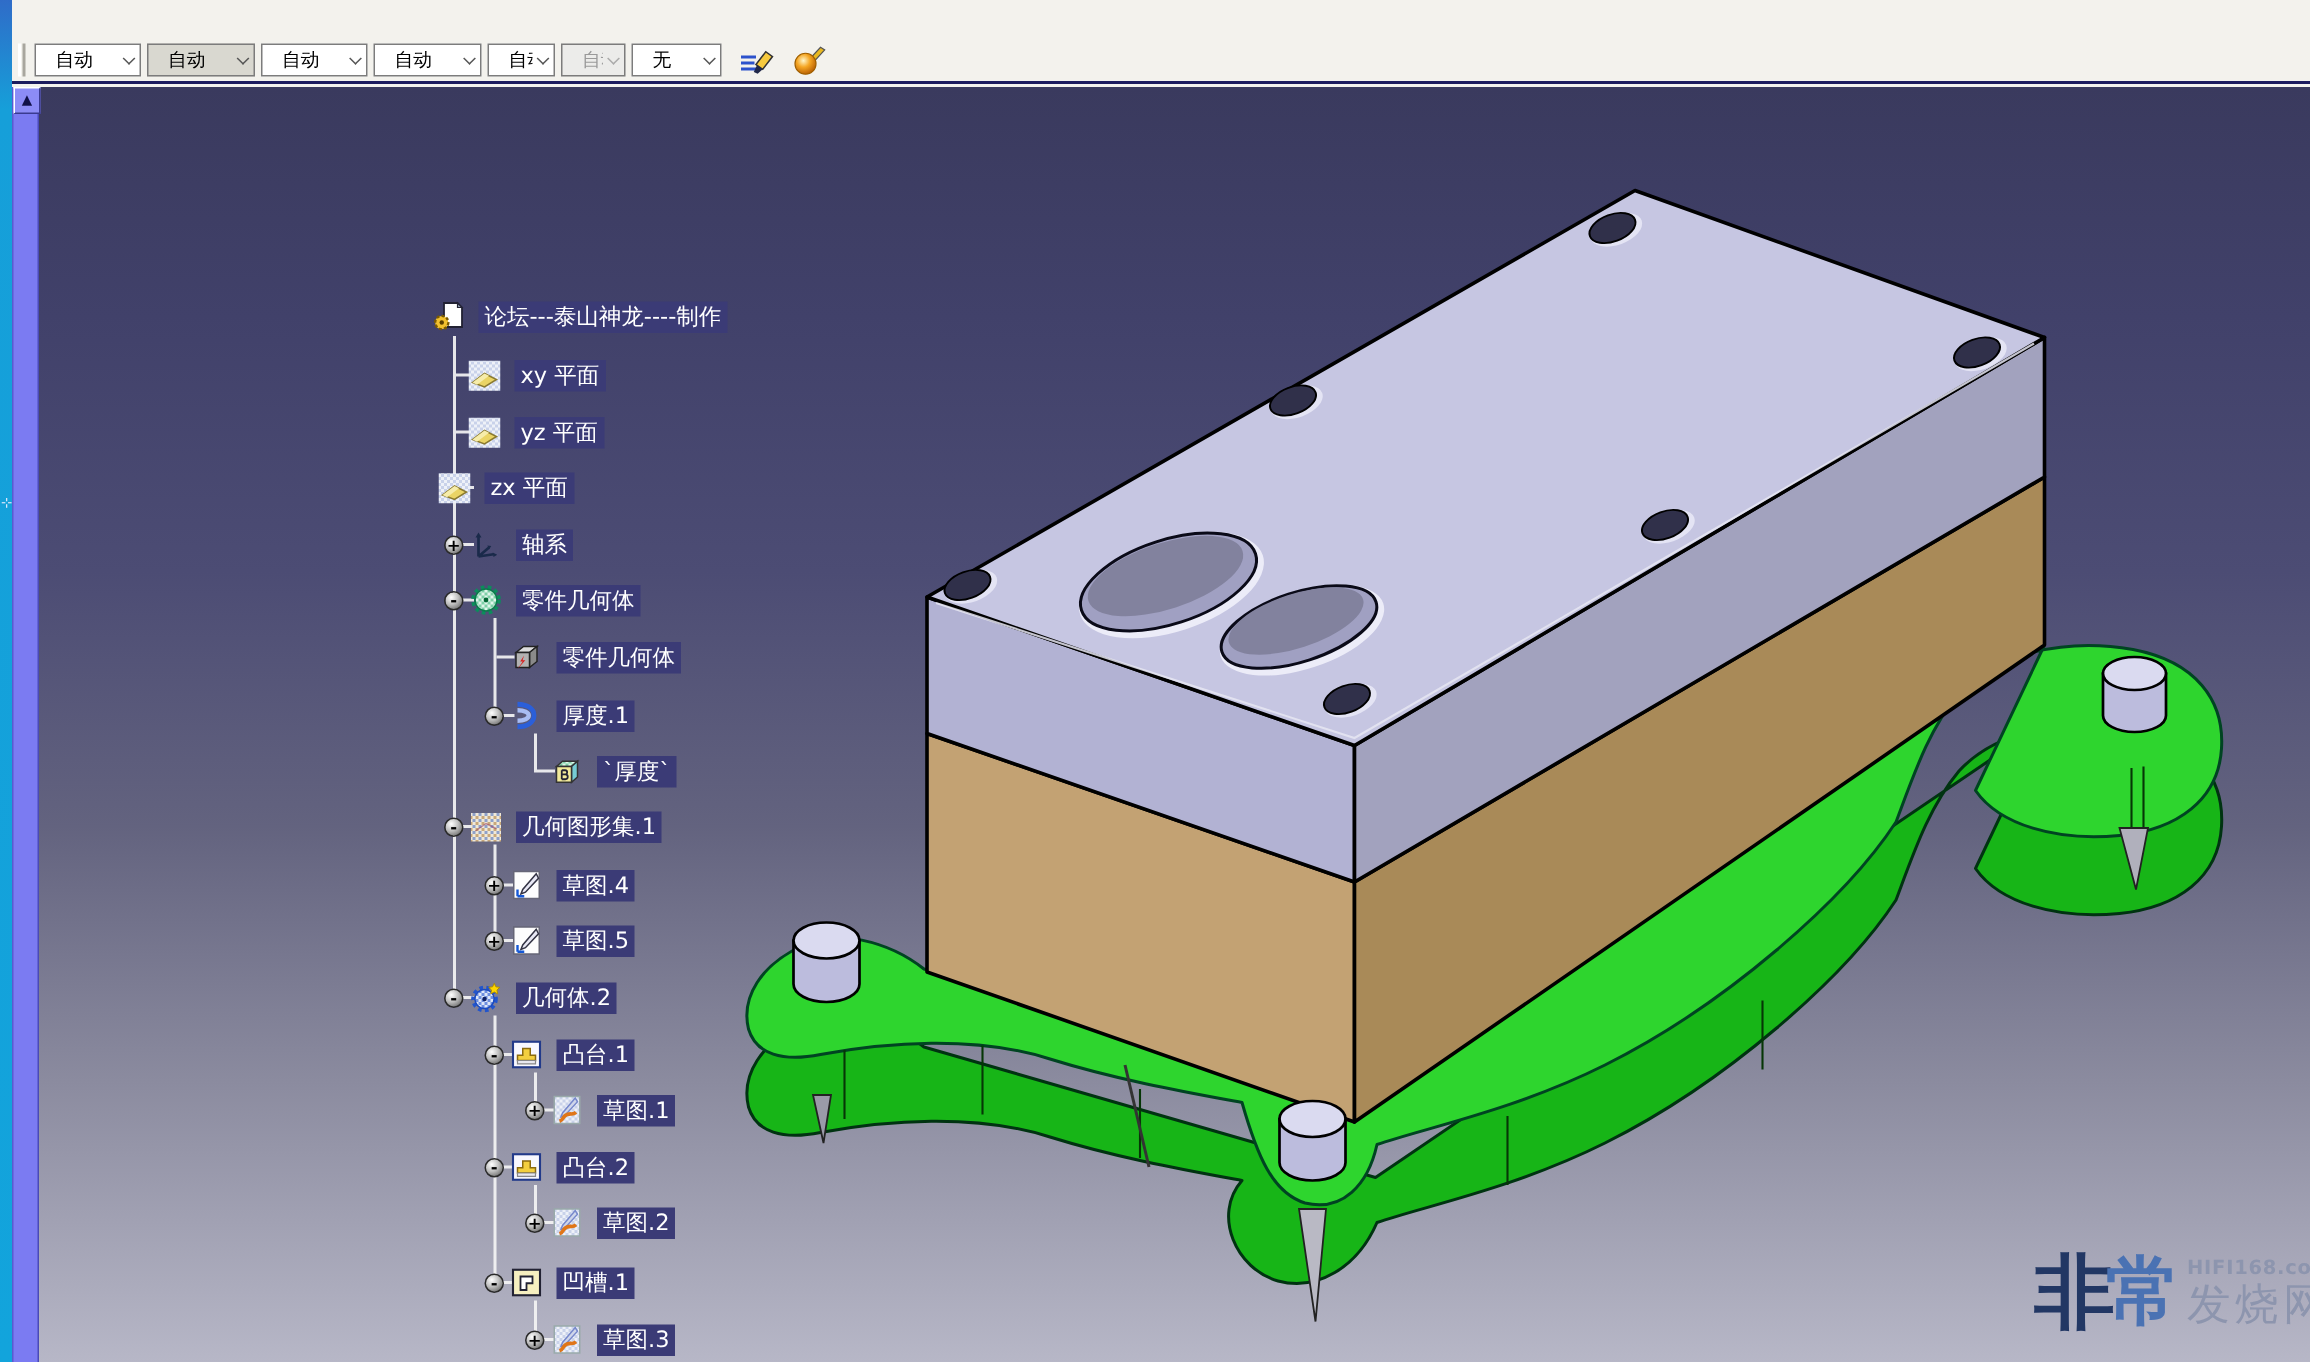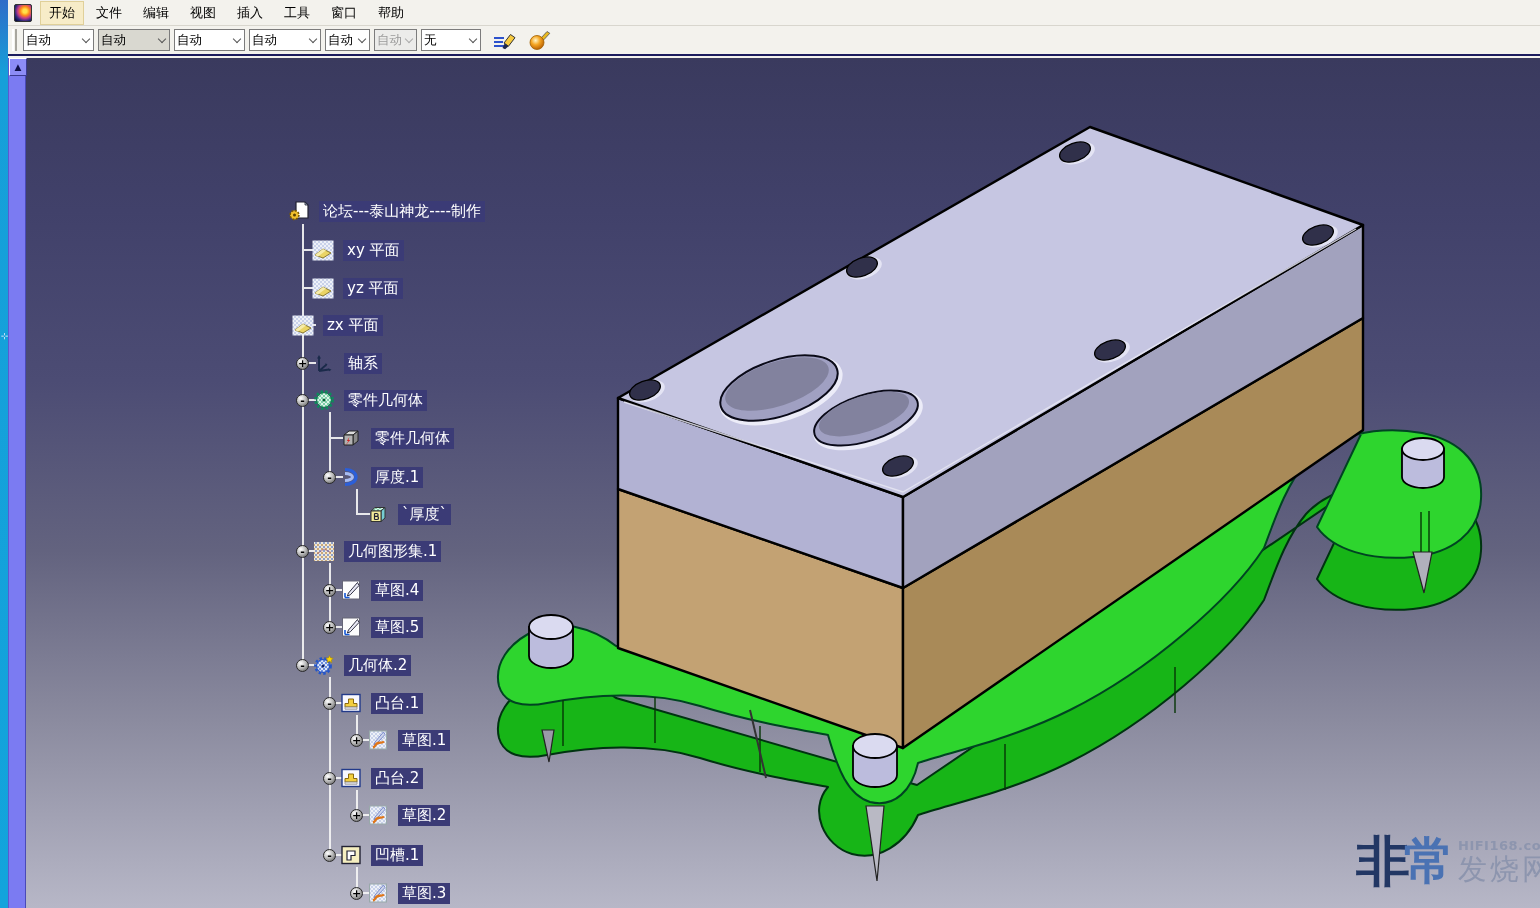--- a/index.html
+++ b/index.html
@@ -25,21 +25,21 @@
     background-image:radial-gradient(circle at 62% 38%, #ffe14a 0 14%, #ff8a1a 32%, #c03a8a 52%, #2a2a7a 72%, #0d0d42 90%);
     border:1px solid #333;}
   .mitem{padding:3px 9px;font-size:13px;color:#000;margin-right:3px;cursor:default;white-space:nowrap;}
   .mitem.active{background:#f7ecc8;border:1px solid #e0d09a;padding:2px 8px;}
 
   
   .toolbar{position:absolute;left:8px;top:26px;right:0;height:30px;background:#f3f2ed;
     display:flex;align-items:center;z-index:30;border-bottom:2px solid #1c1c5e;}
   .grip{width:5px;height:22px;margin:0 6px 0 4px;border-left:2px solid #fff;border-right:2px solid #a8a69e;}
   .combo{height:22px;background:#fff;border:1px solid #7c7c7c;display:flex;align-items:center;
-    font-size:12.5px;color:#000;margin-right:4px;padding-left:2px;position:relative;cursor:pointer;}
+    font-size:12.5px;color:#000;margin-right:4px;padding-left:13px;position:relative;cursor:pointer;}
   .combo .val{flex:1;overflow:hidden;white-space:nowrap;}
   .combo .chev{width:14px;height:100%;display:flex;align-items:center;justify-content:center;}
   .combo .chev::after{content:"";border-left:1.6px solid #555;border-bottom:1.6px solid #555;
     width:5px;height:5px;transform:rotate(-45deg);margin-top:-2px;}
   .combo.pressed{background:#d9d8d0;}
   .combo.disabled{background:#ececea;color:#9a9a9a;}
   .combo.disabled .chev::after{border-color:#aaa;}
   .tb-icon{width:28px;height:24px;margin-left:6px;cursor:pointer;display:flex;align-items:center;justify-content:center;}
 
   
@@ -437,31 +437,20 @@
       <span class="exp">+</span>
       <span class="ticon"><svg viewBox="0 0 22 22">
             <rect x="2.5" y="2" width="17" height="18" fill="url(#dzB)" stroke="#9aa"></rect>
             <path d="M16.5 3L8 13l-1 2.6 2.6-1L18 5.5z" fill="#cfd6ea" stroke="#78c"></path>
             <path d="M6 18.5c3-1 2-3.5 5-4.5s4 .5 6-1.5" stroke="#e07618" stroke-width="2.4" fill="none"></path>
           </svg></span>
       <span class="tlabel">草图.3</span>
     </div>
   </div>
 
-  <div class="menubar">
-    <span class="appicon"></span>
-    <span class="mitem active">开始</span>
-    <span class="mitem">文件</span>
-    <span class="mitem">编辑</span>
-    <span class="mitem">视图</span>
-    <span class="mitem">插入</span>
-    <span class="mitem">工具</span>
-    <span class="mitem">窗口</span>
-    <span class="mitem">帮助</span>
-  </div>
 
   <div class="toolbar">
     <span class="grip"></span>
     <div class="combo" style="width:71px">
       <span class="val">自动</span>
         <span class="chev"></span>
     </div>
     <div class="combo pressed" style="width:72px">
       <span class="val">自动</span>
         <span class="chev"></span>

